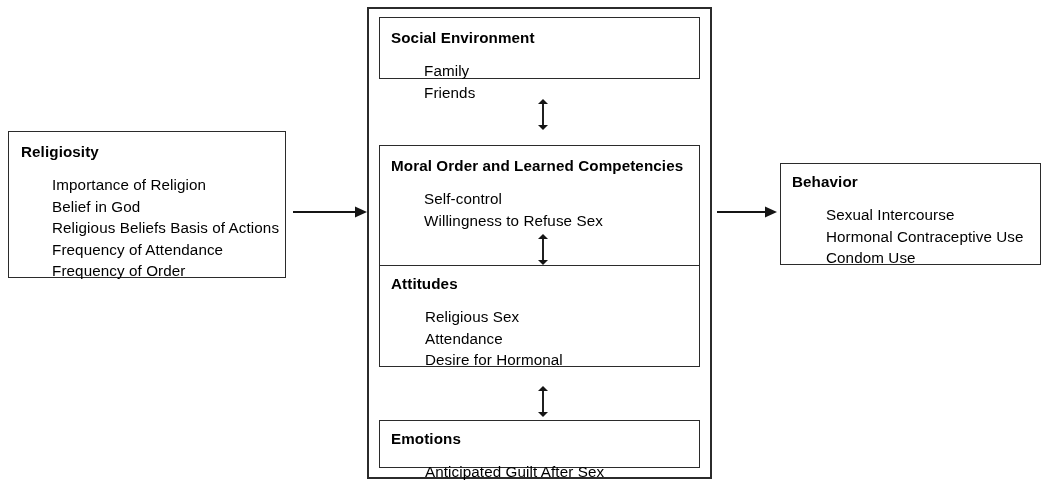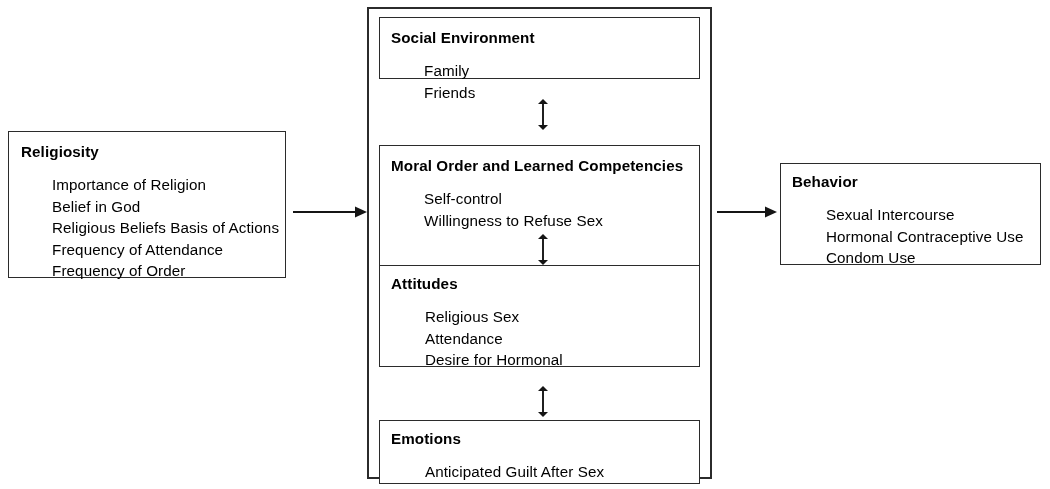--- a/index.html
+++ b/index.html
@@ -137,21 +137,21 @@
       <li class="box-item">Desire for Hormonal</li>
     </ul>
   </div>
 
   <svg class="connector" style="left:536px; top:386px;" width="14" height="31" viewBox="0 0 14 31">
     <line class="conn-line" x1="7" y1="3" x2="7" y2="28"></line>
     <polygon class="conn-head" points="2,5 7,0 12,5"></polygon>
     <polygon class="conn-head" points="2,26 7,31 12,26"></polygon>
   </svg>
 
-  <div class="box pad-c" id="box-emotions" style="left:379px; top:420px; width:321px; height:64px;">
+  <div class="box pad-c" id="box-emotions" style="left:379px; top:420px; width:321px; height:48px;">
     <div class="box-title">Emotions</div>
     <ul class="box-items">
       <li class="box-item">Anticipated Guilt After Sex</li>
     </ul>
   </div>
 
   <svg class="connector" style="left:717px; top:205px;" width="62" height="14" viewBox="0 0 62 14">
     <line class="conn-line" x1="0" y1="7" x2="50" y2="7"></line>
     <polygon class="conn-head" points="48,1.5 60,7 48,12.5"></polygon>
   </svg>

